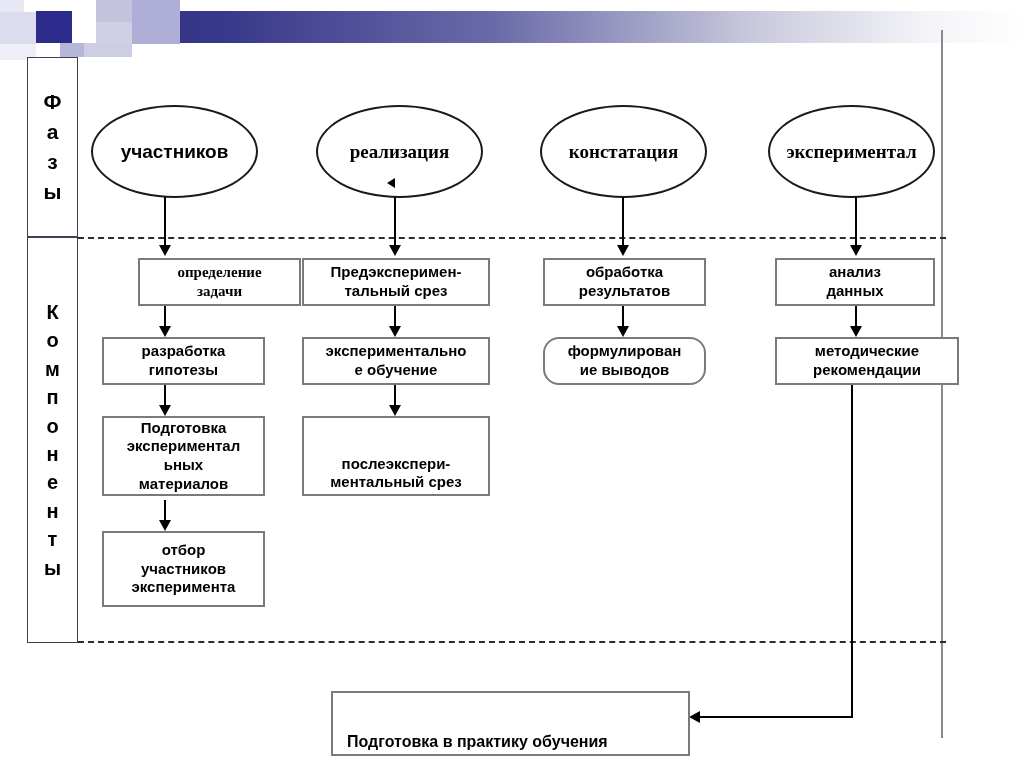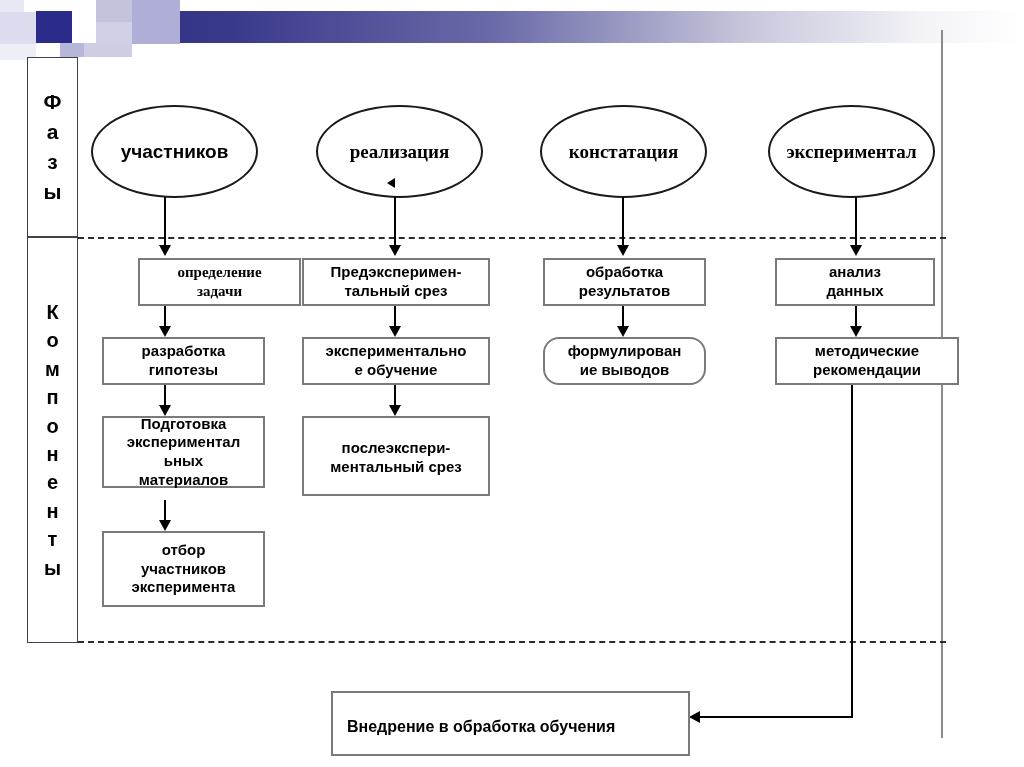--- a/index.html
+++ b/index.html
@@ -88,21 +88,21 @@
     align-items: center;
     justify-content: center;
     text-align: center;
     font-weight: bold;
     color: #000000;
     font-size: 15px;
     line-height: 1.25;
     padding: 2px 4px;
   }
   .pbox.serif { font-family: "Liberation Serif", serif; font-size: 15px; }
-  .pbox.top   { align-items: center; padding-top: 6px; }
+  .pbox.top   { align-items: flex-end; padding-top: 6px; }
   .pbox.big   { font-size: 16px; }
 
   
   .vline {
     position: absolute;
     width: 2px;
     background: #000000;
   }
   .hline {
     position: absolute;
@@ -212,21 +212,21 @@
   <div class="vline" style="left:164px; top:306px; height:22px;"></div>
   <div class="arrow-down" style="left:159px; top:326px;"></div>
 
   <div class="pbox" style="left:102px; top:337px; width:163px; height:48px;">
     <span style="white-space:pre-line">разработка
 гипотезы</span>
   </div>
   <div class="vline" style="left:164px; top:385px; height:22px;"></div>
   <div class="arrow-down" style="left:159px; top:405px;"></div>
 
-  <div class="pbox" style="left:102px; top:416px; width:163px; height:72px;">
+  <div class="pbox" style="left:102px; top:416px; width:163px; height:80px;">
     <span style="white-space:pre-line">Подготовка
 экспериментал
 ьных
 материалов</span>
   </div>
   <div class="vline" style="left:164px; top:500px; height:22px;"></div>
   <div class="arrow-down" style="left:159px; top:520px;"></div>
 
   <div class="pbox" style="left:302px; top:258px; width:188px; height:48px;">
     <span style="white-space:pre-line">Предэксперимен-
@@ -275,16 +275,16 @@
   <div class="pbox" style="left:775px; top:337px; width:184px; height:48px;">
     <span style="white-space:pre-line">методические
 рекомендации</span>
   </div>
 
   <div class="vline" style="left:851px; top:385px; height:333px;"></div>
   <div class="hline" style="left:700px; top:716px; width:152px;"></div>
   <div class="arrow-left" style="left:689px; top:711px;"></div>
 
   <div class="pbox top big" style="left:331px; top:691px; width:359px; height:65px; justify-content:flex-start; padding-left:14px; padding-top:9px;">
-    <span>Внедрение в обработка обучения</span>
+    <span>Подготовка в практику обучения</span>
   </div>
 
 </div>
 
 </body></html>

